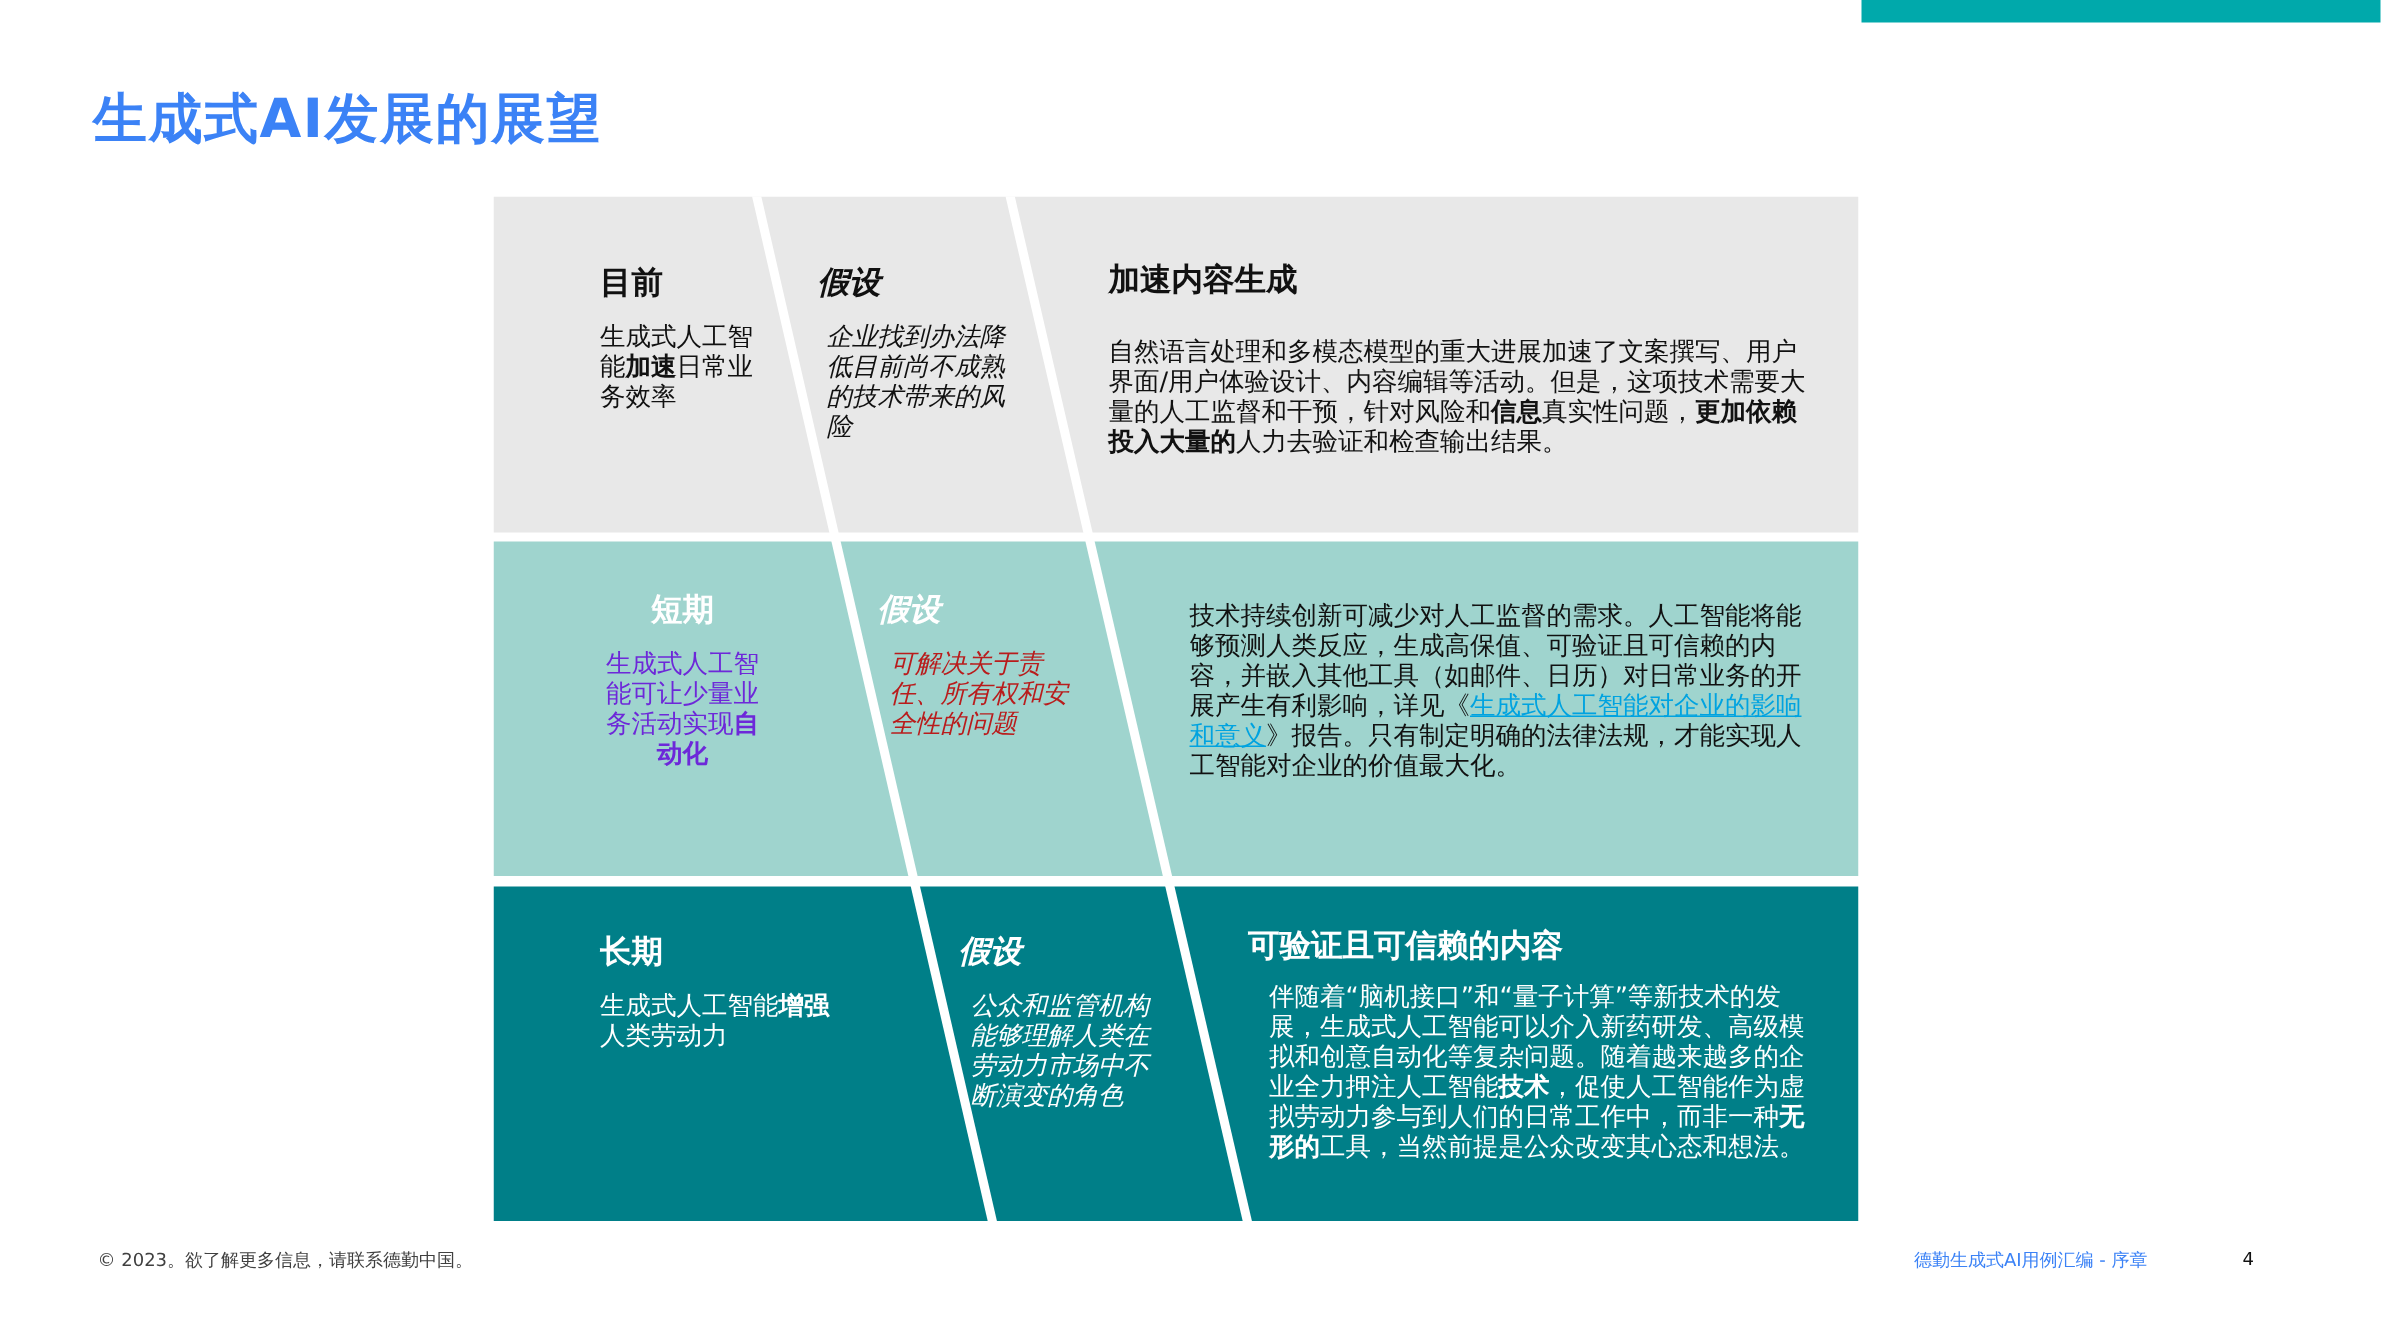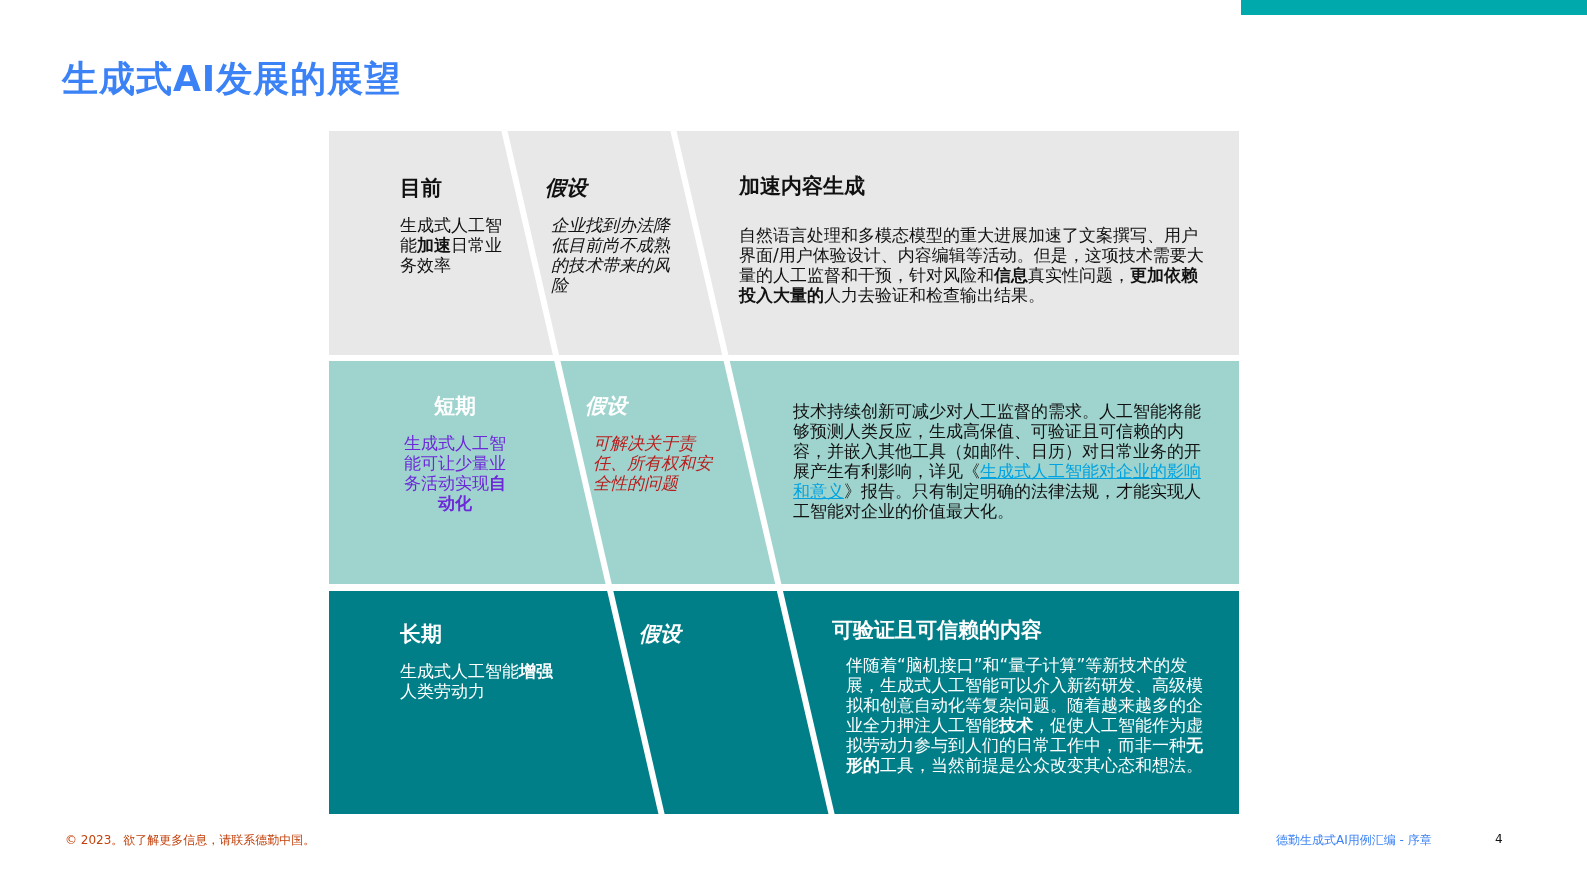--- a/index.html
+++ b/index.html
@@ -17,21 +17,21 @@
     .grid { position: absolute; left: 329px; top: 131px; width: 910px; height: 683px; }
     .grid svg { position: absolute; left: 0; top: 0; }
     .cell { position: absolute; line-height: 20px; font-size: 17px; }
     .head { font-size: 21px; font-weight: bold; line-height: 26px; }
     .italic { font-style: italic; }
     .body-text { margin-top: 14px; }
     .hyp-text { margin-top: 14px; font-style: italic; font-size: 17px; line-height: 20px; }
     b { font-weight: bold; }
     .white { color: #ffffff; }
     .link { color: #00a3e0; text-decoration: underline; }
-    .footer-left { position: absolute; left: 65px; top: 832px; font-size: 12px; color: #c2410c; }
+    .footer-left { position: absolute; left: 65px; top: 832px; font-size: 12px; color: #404040; }
     .footer-right { position: absolute; left: 1276px; top: 832px; font-size: 12px; color: #3b82f6; }
     .page-num { position: absolute; left: 1495px; top: 832px; font-size: 12px; color: #111; }
   </style>
 </head>
 <body>
 
 <div class="top-bar"></div>
 
 <h1 class="page-title" style="margin:0;">生成式AI发展的展望</h1>
 
@@ -70,20 +70,21 @@
   <div class="cell" style="left:448px; top:258px; width:440px;">
     <div class="body-text" style="margin-top:12px; padding-left:16px; color:#111;"><span>技术持续创新可减少对人工监督的需求。人工智能将能够预测人类反应，生成高保值、可验证且可信赖的内容，并嵌入其他工具（如邮件、日历）对日常业务的开展产生有利影响，详见《</span><a class="link" href="#">生成式人工智能对企业的影响和意义</a><span>》报告。只有制定明确的法律法规，才能实现人工智能对企业的价值最大化。</span></div>
   </div>
 
   <div class="cell white" style="left:71px; top:490px; width:160px;">
     <div class="head">长期</div>
     <div class="body-text"><span>生成式人工智能</span><b>增强</b><span>人类劳动力</span></div>
   </div>
   <div class="cell white" style="left:310px; top:490px; width:140px;">
     <div class="head italic">假设</div>
+    <div class="hyp-text" style="padding-left:8px;">公众和监管机构能够理解人类在劳动力市场中不断演变的角色</div>
   </div>
   <div class="cell white" style="left:503px; top:486px; width:385px;">
     <div class="head">可验证且可信赖的内容</div>
     <div class="body-text" style="margin-top:12px; padding-left:14px;"><span>伴随着“脑机接口”和“量子计算”等新技术的发展，生成式人工智能可以介入新药研发、高级模拟和创意自动化等复杂问题。随着越来越多的企业全力押注人工智能</span><b>技术</b><span>，促使人工智能作为虚拟劳动力参与到人们的日常工作中，而非一种</span><b>无形的</b><span>工具，当然前提是公众改变其心态和想法。</span></div>
   </div>
 </div>
 
 <div class="footer-left">© 2023。欲了解更多信息，请联系德勤中国。</div>
 <div class="footer-right">德勤生成式AI用例汇编 - 序章</div>
 <div class="page-num">4</div>

